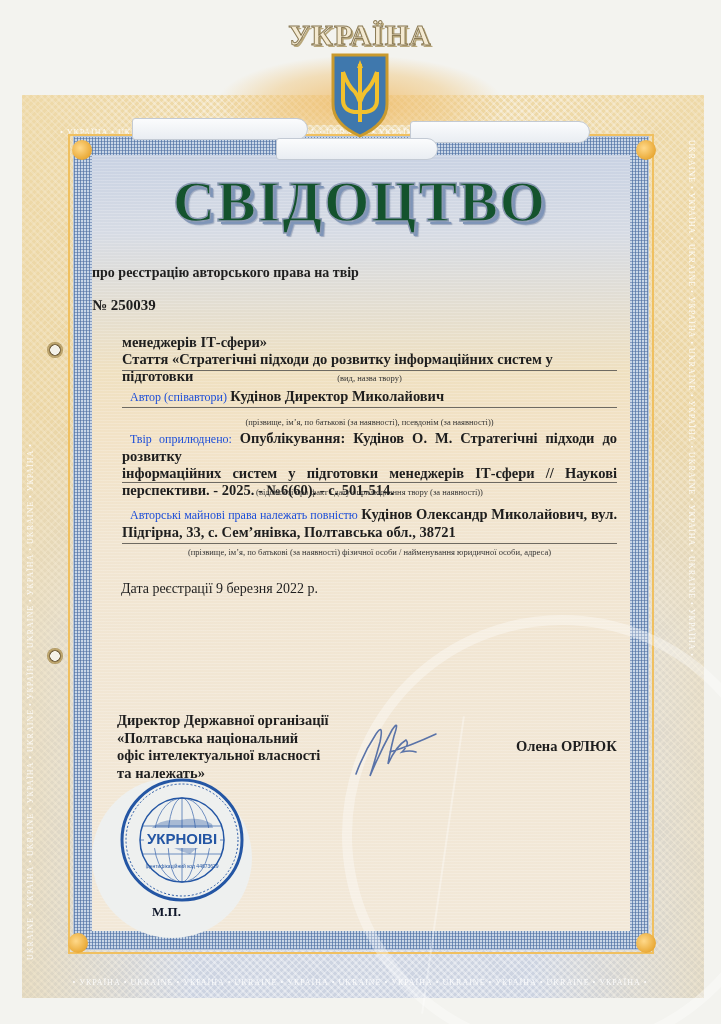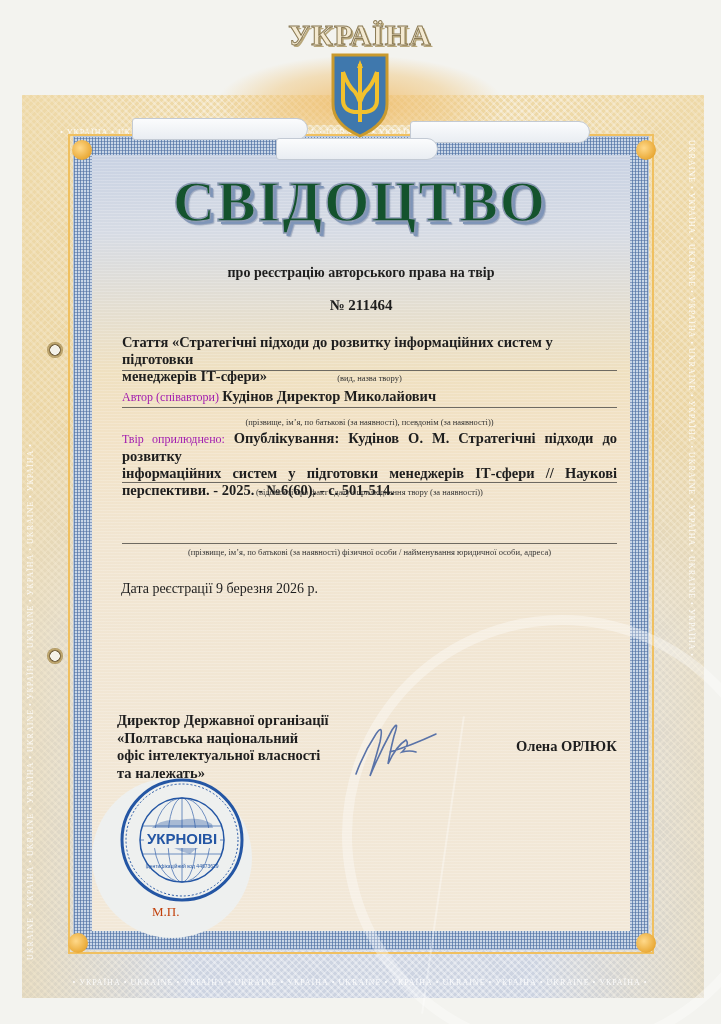--- a/index.html
+++ b/index.html
@@ -88,38 +88,38 @@
   .coat {
     position:absolute; left:330px; top:52px; width:60px; height:86px;
   }
   .main-title {
     position:absolute; left:140px; top:168px; width:440px; text-align:center;
     font-family:"Liberation Serif", serif; font-weight:bold; font-size:58px; letter-spacing:2px;
     color:#14532d; -webkit-text-stroke:1.4px #8c9ab3;
     text-shadow: 3px 3px 0 #7f95b8, 4px 4px 1px rgba(60,80,120,0.35);
   }
   .sub {
-    position:absolute; left:92px; width:538px; text-align:center; font-weight:bold; font-size:14px;
+    position:absolute; left:92px; width:538px; font-weight:bold; font-size:14px;
   }
   .line-block { position:absolute; left:122px; width:495px; font-size:13.5px; line-height:17px; }
   .line-block .b { font-weight:bold; font-size:14.5px; }
-  .lbl { font-size:12px; color:#a21caf; }
+  .lbl { font-size:12px; color:#1d4ed8;margin-left:8px; }
   .rule { position:absolute; left:122px; width:495px; height:1px; background:#6e6a62; }
   .caption { position:absolute; left:122px; width:495px; text-align:center; font-size:8.5px; color:#333; }
   .justify { text-align:justify; text-align-last:left; }
   .reg-date { position:absolute; left:121px; top:581px; font-size:14px; }
   .director { position:absolute; left:117px; top:712px; width:230px; font-weight:bold; font-size:14.5px; line-height:17.5px; }
   .signer { position:absolute; left:516px; top:738px; font-weight:bold; font-size:14.5px; }
   .signature { position:absolute; left:350px; top:712px; width:90px; height:70px; }
   .seal-halo {
     position:absolute; left:92px; top:778px; width:160px; height:160px; border-radius:50%;
     background: radial-gradient(circle, #eef0ef 0 70%, rgba(238,240,239,0.6) 74%, rgba(238,240,239,0) 80%);
   }
   .seal { position:absolute; left:120px; top:778px; width:124px; height:124px; }
-  .mp { position:absolute; left:152px; top:904px; font-weight:normal; font-size:13px; color:#c2410c; }
+  .mp { position:absolute; left:152px; top:904px; font-weight:bold; font-size:13px; color:#0f172a; }
   .grommet {
     position:absolute; width:16px; height:16px; border-radius:50%;
     background: radial-gradient(circle at 50% 50%, #f4f1e8 0 40%, #6c5a3a 45%, #c6ad72 60%, #8a7446 80%, #5e4b2a 100%);
   }
 </style>
 </head>
 <body>
 
 <div class="sheet">
 
@@ -161,48 +161,52 @@
       <path d="M13 20 V48 Q13 58 24 60 H36 Q47 58 47 48 V20"></path>
       <path d="M13 20 Q18 34 25 40 Q28 44 30 50 Q32 44 35 40 Q42 34 47 20"></path>
       <path d="M30 60 V70"></path>
     </g>
     <path d="M30 8 L27 16 H33 Z" fill="#f2c12e"></path>
   </svg>
 
   <div class="main-title">СВІДОЦТВО</div>
 
   <div class="sub" style="top:265px;">про реєстрацію авторського права на твір</div>
-  <div class="sub" style="top:297px;font-size:15px;">№ 211464</div>
+  <div class="sub" style="top:297px;font-size:15px;">№ 250039</div>
 
   <div class="line-block" style="top:334px;">
+    <div class="b">менеджерів ІТ-сфери»</div>
     <div class="b">Стаття «Стратегічні підходи до розвитку інформаційних систем у підготовки</div>
-    <div class="b">менеджерів ІТ-сфери»</div>
   </div>
   <div class="rule" style="top:370px;"></div>
   <div class="caption" style="top:373px;">(вид, назва твору)</div>
 
   <div class="line-block" style="top:388px;">
     <span class="lbl">Автор (співавтори)</span>
     <span class="b">Кудінов Директор Миколайович</span>
   </div>
   <div class="rule" style="top:407px;"></div>
   <div class="caption" style="top:417px;">(прізвище, ім’я, по батькові (за наявності), псевдонім (за наявності))</div>
 
   <div class="line-block" style="top:430px;">
     <div class="justify"><span class="lbl">Твір оприлюднено:</span> <span class="b">Опублікування: Кудінов О. М. Стратегічні підходи до розвитку</span></div>
     <div class="b" style="text-align:justify;text-align-last:justify;">інформаційних систем у підготовки менеджерів ІТ-сфери // Наукові</div>
     <div class="b">перспективи. - 2025. - №6(60). - с. 501-514.</div>
   </div>
   <div class="rule" style="top:482px;"></div>
   <div class="caption" style="top:487px;">(відомості про факт і дату оприлюднення  твору (за наявності))</div>
 
+  <div class="line-block" style="top:506px;">
+    <div style="text-align:justify;text-align-last:justify;"><span class="lbl">Авторські майнові права належать повністю</span> <span class="b">Кудінов Олександр Миколайович, вул.</span></div>
+    <div class="b">Підгірна, 33, с. Сем’янівка, Полтавська обл., 38721</div>
+  </div>
   <div class="rule" style="top:543px;"></div>
   <div class="caption" style="top:547px;">(прізвище, ім’я, по батькові (за наявності) фізичної особи / найменування юридичної особи, адреса)</div>
 
-  <div class="reg-date">Дата реєстрації 9 березня 2026 р.</div>
+  <div class="reg-date">Дата реєстрації 9 березня 2022 р.</div>
 
   <div class="director">
     <div>Директор Державної організації</div>
     <div>«Полтавська національний</div>
     <div>офіс інтелектуальної власності</div>
     <div>та належать»</div>
   </div>
 
   <svg class="signature" viewBox="0 0 90 70">
     <path d="M6 62 Q14 40 26 22 Q34 10 30 30 Q24 52 20 64 Q30 40 42 18 Q50 6 44 24 Q40 40 38 52 Q46 34 56 28 Q60 32 52 40 Q60 38 66 40 M40 40 Q60 34 86 22" fill="none" stroke="#5a73a8" stroke-width="1.6" stroke-linecap="round"></path>

